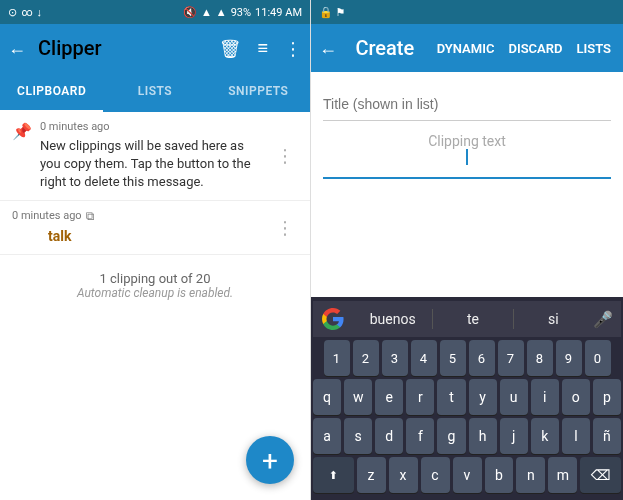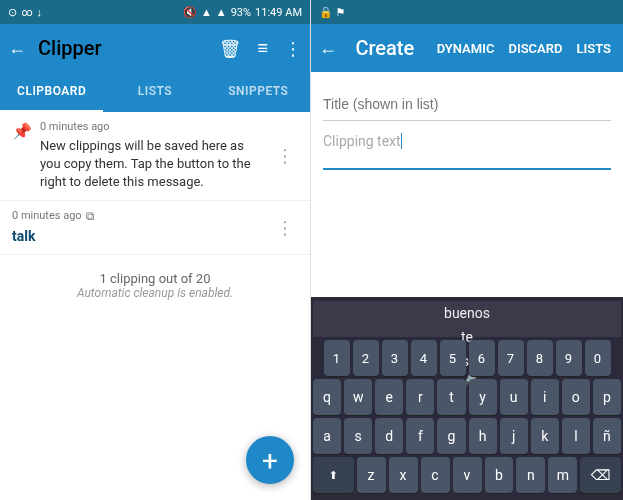--- a/index.html
+++ b/index.html
@@ -86,21 +86,21 @@
       display: flex;
       align-items: flex-start;
       gap: 8px;
     }
     .clip-item-left { flex: 1; }
     .clip-timestamp { font-size: 11px; color: #777; margin-bottom: 4px; display: flex; align-items: center; gap: 4px; }
     .clip-text { font-size: 13px; color: #333; line-height: 1.4; }
     .clip-item-menu { color: #aaa; font-size: 18px; cursor: pointer; padding: 4px; align-self: center; }
 
     
-    .clip-bold { font-weight: 700; font-size: 14px; color: #0c4a6e; }
+    .clip-bold { font-weight: 700; font-size: 14px; color: #a16207; margin-left: 36px; }
 
     
     .summary {
       text-align: center;
       padding: 16px 8px 8px;
       font-size: 13px;
       color: #666;
     }
     .summary-sub { font-size: 12px; color: #999; font-style: italic; }
 
@@ -192,21 +192,20 @@
       background: #2a2a3a;
       padding: 4px 2px;
     }
     .keyboard-suggestions {
       display: flex;
       align-items: center;
       background: #3a3a4a;
       height: 36px;
       padding: 0 8px;
       gap: 0;
-      flex-direction: column;
     }
     .suggestion-item {
       flex: 1;
       text-align: center;
       color: #eee;
       font-size: 14px;
       cursor: pointer;
       padding: 4px 0;
     }
     .suggestion-divider { width: 1px; height: 20px; background: #555; }
@@ -338,21 +337,21 @@
     <span class="right-header-title">Create</span>
     <div class="right-header-actions">
       <span class="right-header-btn">DYNAMIC</span>
       <span class="right-header-btn">DISCARD</span>
       <span class="right-header-btn">LISTS</span>
     </div>
   </div>
 
   <div class="create-form">
     <input class="form-title-input" type="text" placeholder="Title (shown in list)" style="">
-    <div style="display:flex; align-items:center; border-bottom: 2px solid #1e88c8; padding-bottom: 19px;">
+    <div style="display:flex; align-items:center; border-bottom: 2px solid #1e88c8; padding-bottom: 12px; flex-direction: column;">
       <span style="color:#aaa; font-size:14px;">Clipping text</span>
       <span class="cursor-line"></span>
     </div>
   </div>
 
   <div class="keyboard">
 
     <div class="keyboard-suggestions">
 
       <svg class="google-g" viewBox="0 0 24 24">

